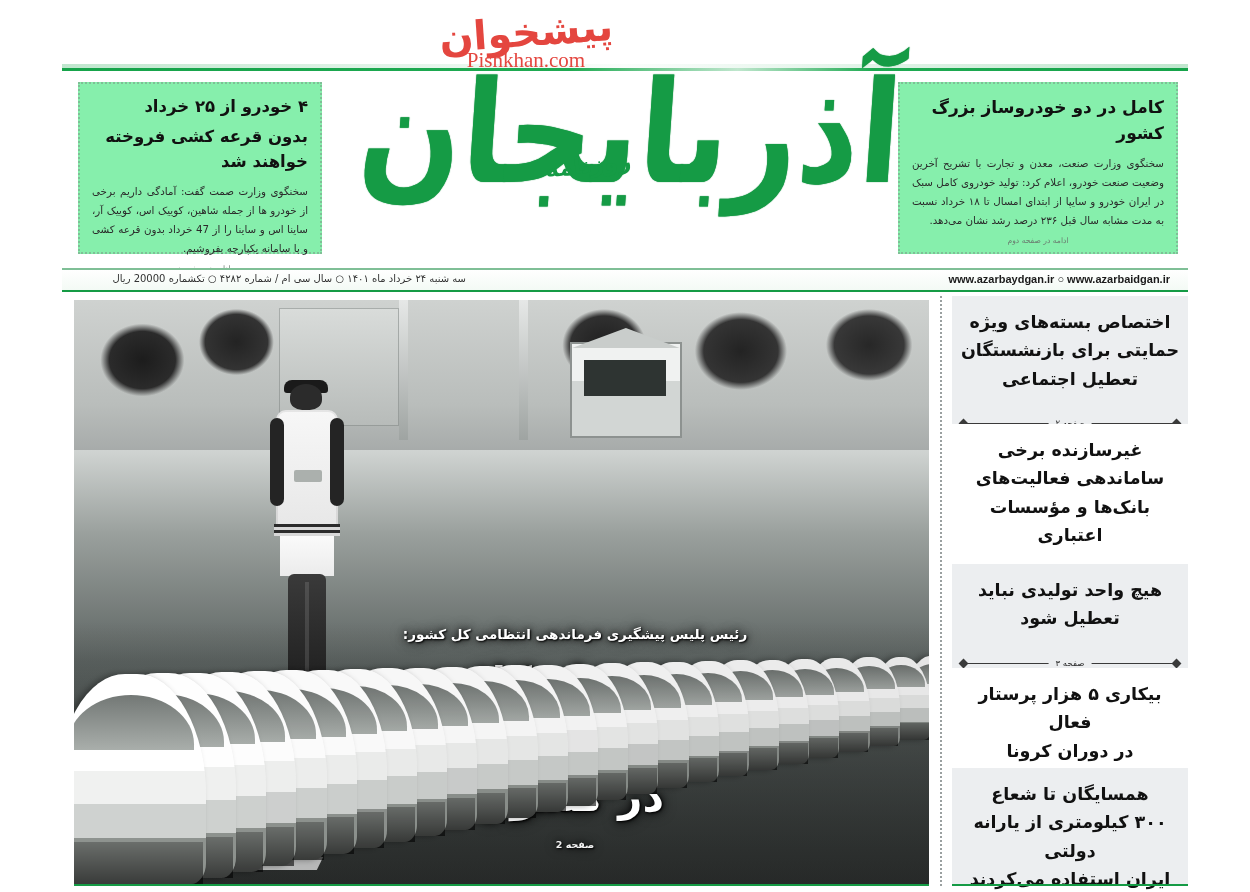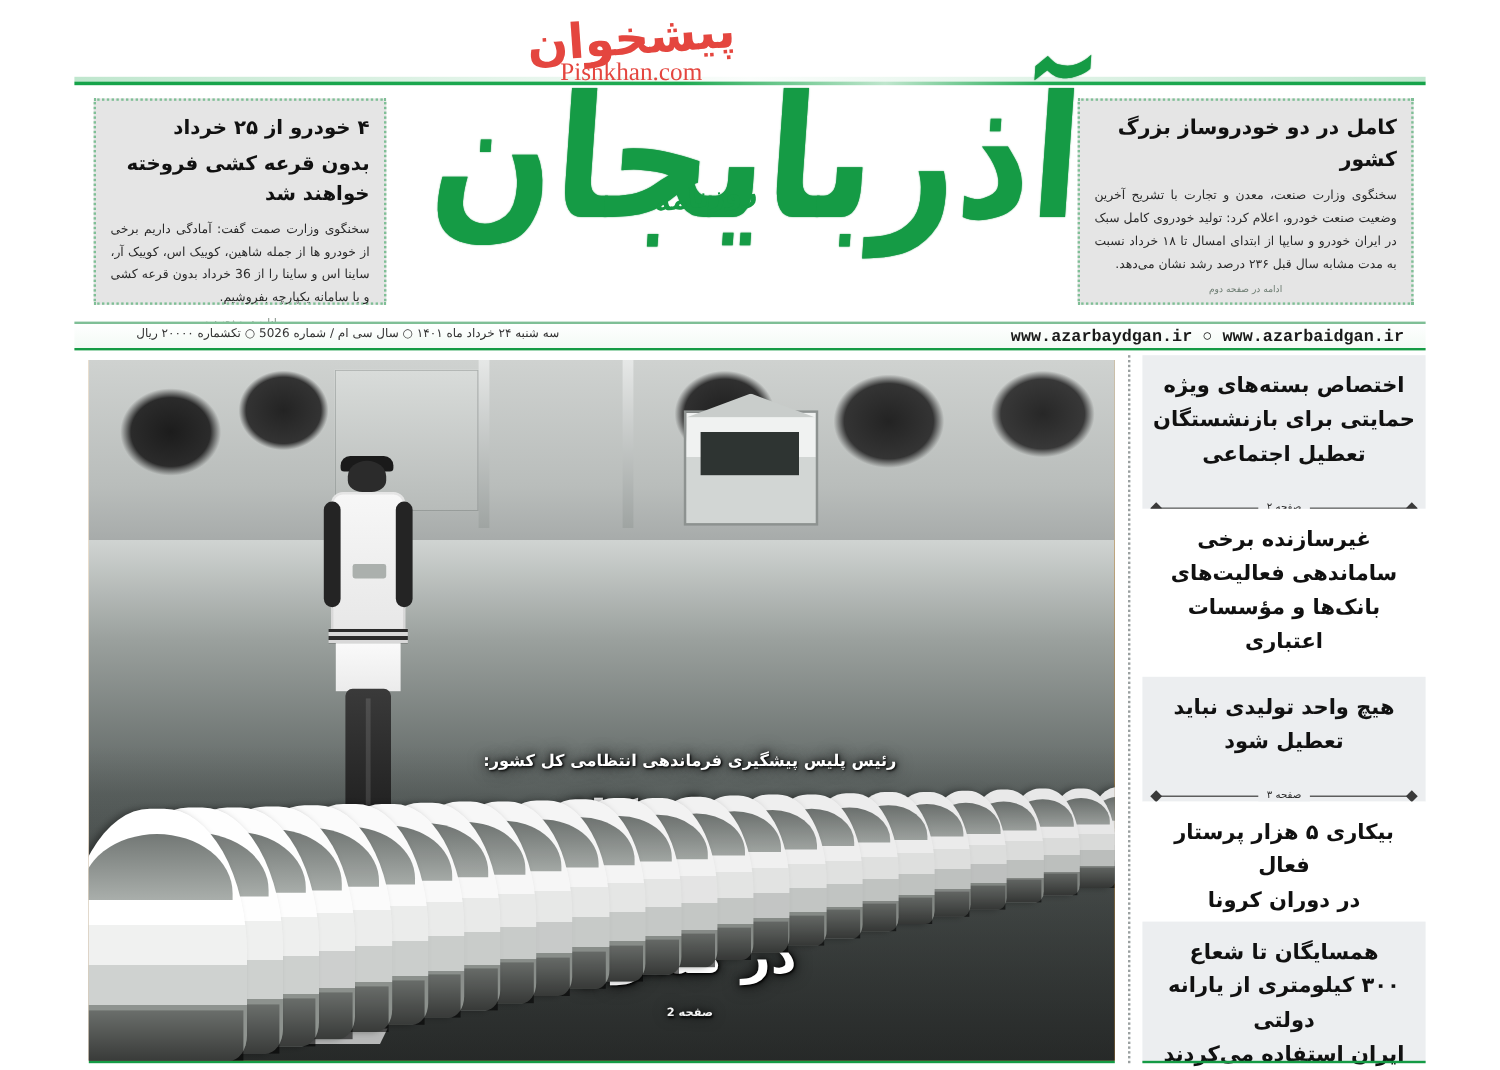--- a/index.html
+++ b/index.html
@@ -19,21 +19,21 @@
     background:linear-gradient(to right,#16a34a,#1faa52 45%,#bfe6cd 60%,#1faa52 72%,#16a34a);
   }
   .top-rule-soft{
     position:absolute;left:62px;top:64px;width:1126px;height:4px;
     background:linear-gradient(to right,rgba(180,226,197,.85),rgba(230,245,236,.2) 50%,rgba(180,226,197,.85));
   }
 
   
   .teaser{
     position:absolute;
-    background:#e5e5e5;
+    background:#86efac;
     border:2px dotted #7fbf96;
     box-sizing:border-box;
     padding:10px 12px 6px;
     text-align:right;
     direction:rtl;
   }
   .teaser.left{left:78px;top:82px;width:244px;height:172px;}
   .teaser.right{left:898px;top:82px;width:280px;height:172px;}
   .teaser h2{
     margin:0 0 4px;
@@ -102,22 +102,22 @@
     border-bottom:2px solid #159b45;
     background:linear-gradient(to bottom,#ffffff,#f3faf5);
     box-sizing:border-box;
   }
   .datebar .dateline{
     position:absolute;right:722px;top:3px;
     font-size:10px;color:#333;direction:rtl;white-space:nowrap;
   }
   .datebar .urls{
     position:absolute;right:18px;top:3px;
-    font-size:14px;font-weight:bold;color:#1a1a1a;
-    font-family:Liberation Mono, monospace;direction:ltr;text-align:right;
+    font-size:11px;font-weight:bold;color:#1a1a1a;
+    font-family:Liberation Sans, sans-serif;direction:ltr;text-align:right;
   }
 
   
   .photo-wrap{
     position:absolute;left:74px;top:300px;width:855px;height:584px;
     overflow:hidden;background:#a16207;
   }
   .photo{
     position:absolute;inset:0;
     background:
@@ -263,41 +263,41 @@
 <body>
 
 <div class="page">
 
   <div class="top-rule-soft"></div>
   <div class="top-rule"></div>
 
   <div class="teaser left">
     <h2>۴ خودرو از ۲۵ خرداد</h2>
     <h2>بدون قرعه کشی فروخته خواهند شد</h2>
-    <p class="body">سخنگوی وزارت صمت گفت: آمادگی داریم برخی از خودرو ها از جمله شاهین، کوییک اس، کوییک آر، ساینا اس و ساینا را از 36 خرداد بدون قرعه کشی و با سامانه یکپارچه بفروشیم.</p>
+    <p class="body">سخنگوی وزارت صمت گفت: آمادگی داریم برخی از خودرو ها از جمله شاهین، کوییک اس، کوییک آر، ساینا اس و ساینا را از 47 خرداد بدون قرعه کشی و با سامانه یکپارچه بفروشیم.</p>
     <p class="cont">ادامه در صفحه دوم</p>
   </div>
 
   <div class="teaser right">
     <h2>کامل در دو خودروساز بزرگ کشور</h2>
     <p class="body">سخنگوی وزارت صنعت، معدن و تجارت با تشریح آخرین وضعیت صنعت خودرو، اعلام کرد: تولید خودروی کامل سبک در ایران خودرو و سایپا از ابتدای امسال تا ۱۸ خرداد نسبت به مدت مشابه سال قبل ۲۳۶ درصد رشد نشان می‌دهد.</p>
     <p class="cont">ادامه در صفحه دوم</p>
   </div>
 
   <div class="masthead">
     <div class="pishkhan">
       <span class="fa">پیشخوان</span>
       <span class="en">Pishkhan.com</span>
     </div>
     <div class="nameplate"><span>آذربایجان</span></div>
     <div class="roozname">روزنامه</div>
   </div>
 
   <div class="datebar">
-    <div class="dateline">سه شنبه ۲۴ خرداد ماه ۱۴۰۱ ○ سال سی ام / شماره 5026 ○ تکشماره ۲۰۰۰۰ ریال</div>
+    <div class="dateline">سه شنبه ۲۴ خرداد ماه ۱۴۰۱ ○ سال سی ام / شماره ۴۲۸۲ ○ تکشماره 20000 ریال</div>
     <div class="urls">www.azarbaydgan.ir ○ www.azarbaidgan.ir</div>
   </div>
 
   <div class="photo-wrap">
     <div class="photo">
       <div class="bg-band"></div>
       <div class="bg-building"></div>
       <div class="bg-pole" style="left:38%;"></div>
       <div class="bg-pole" style="left:52%;"></div>
       <div class="kiosk">

